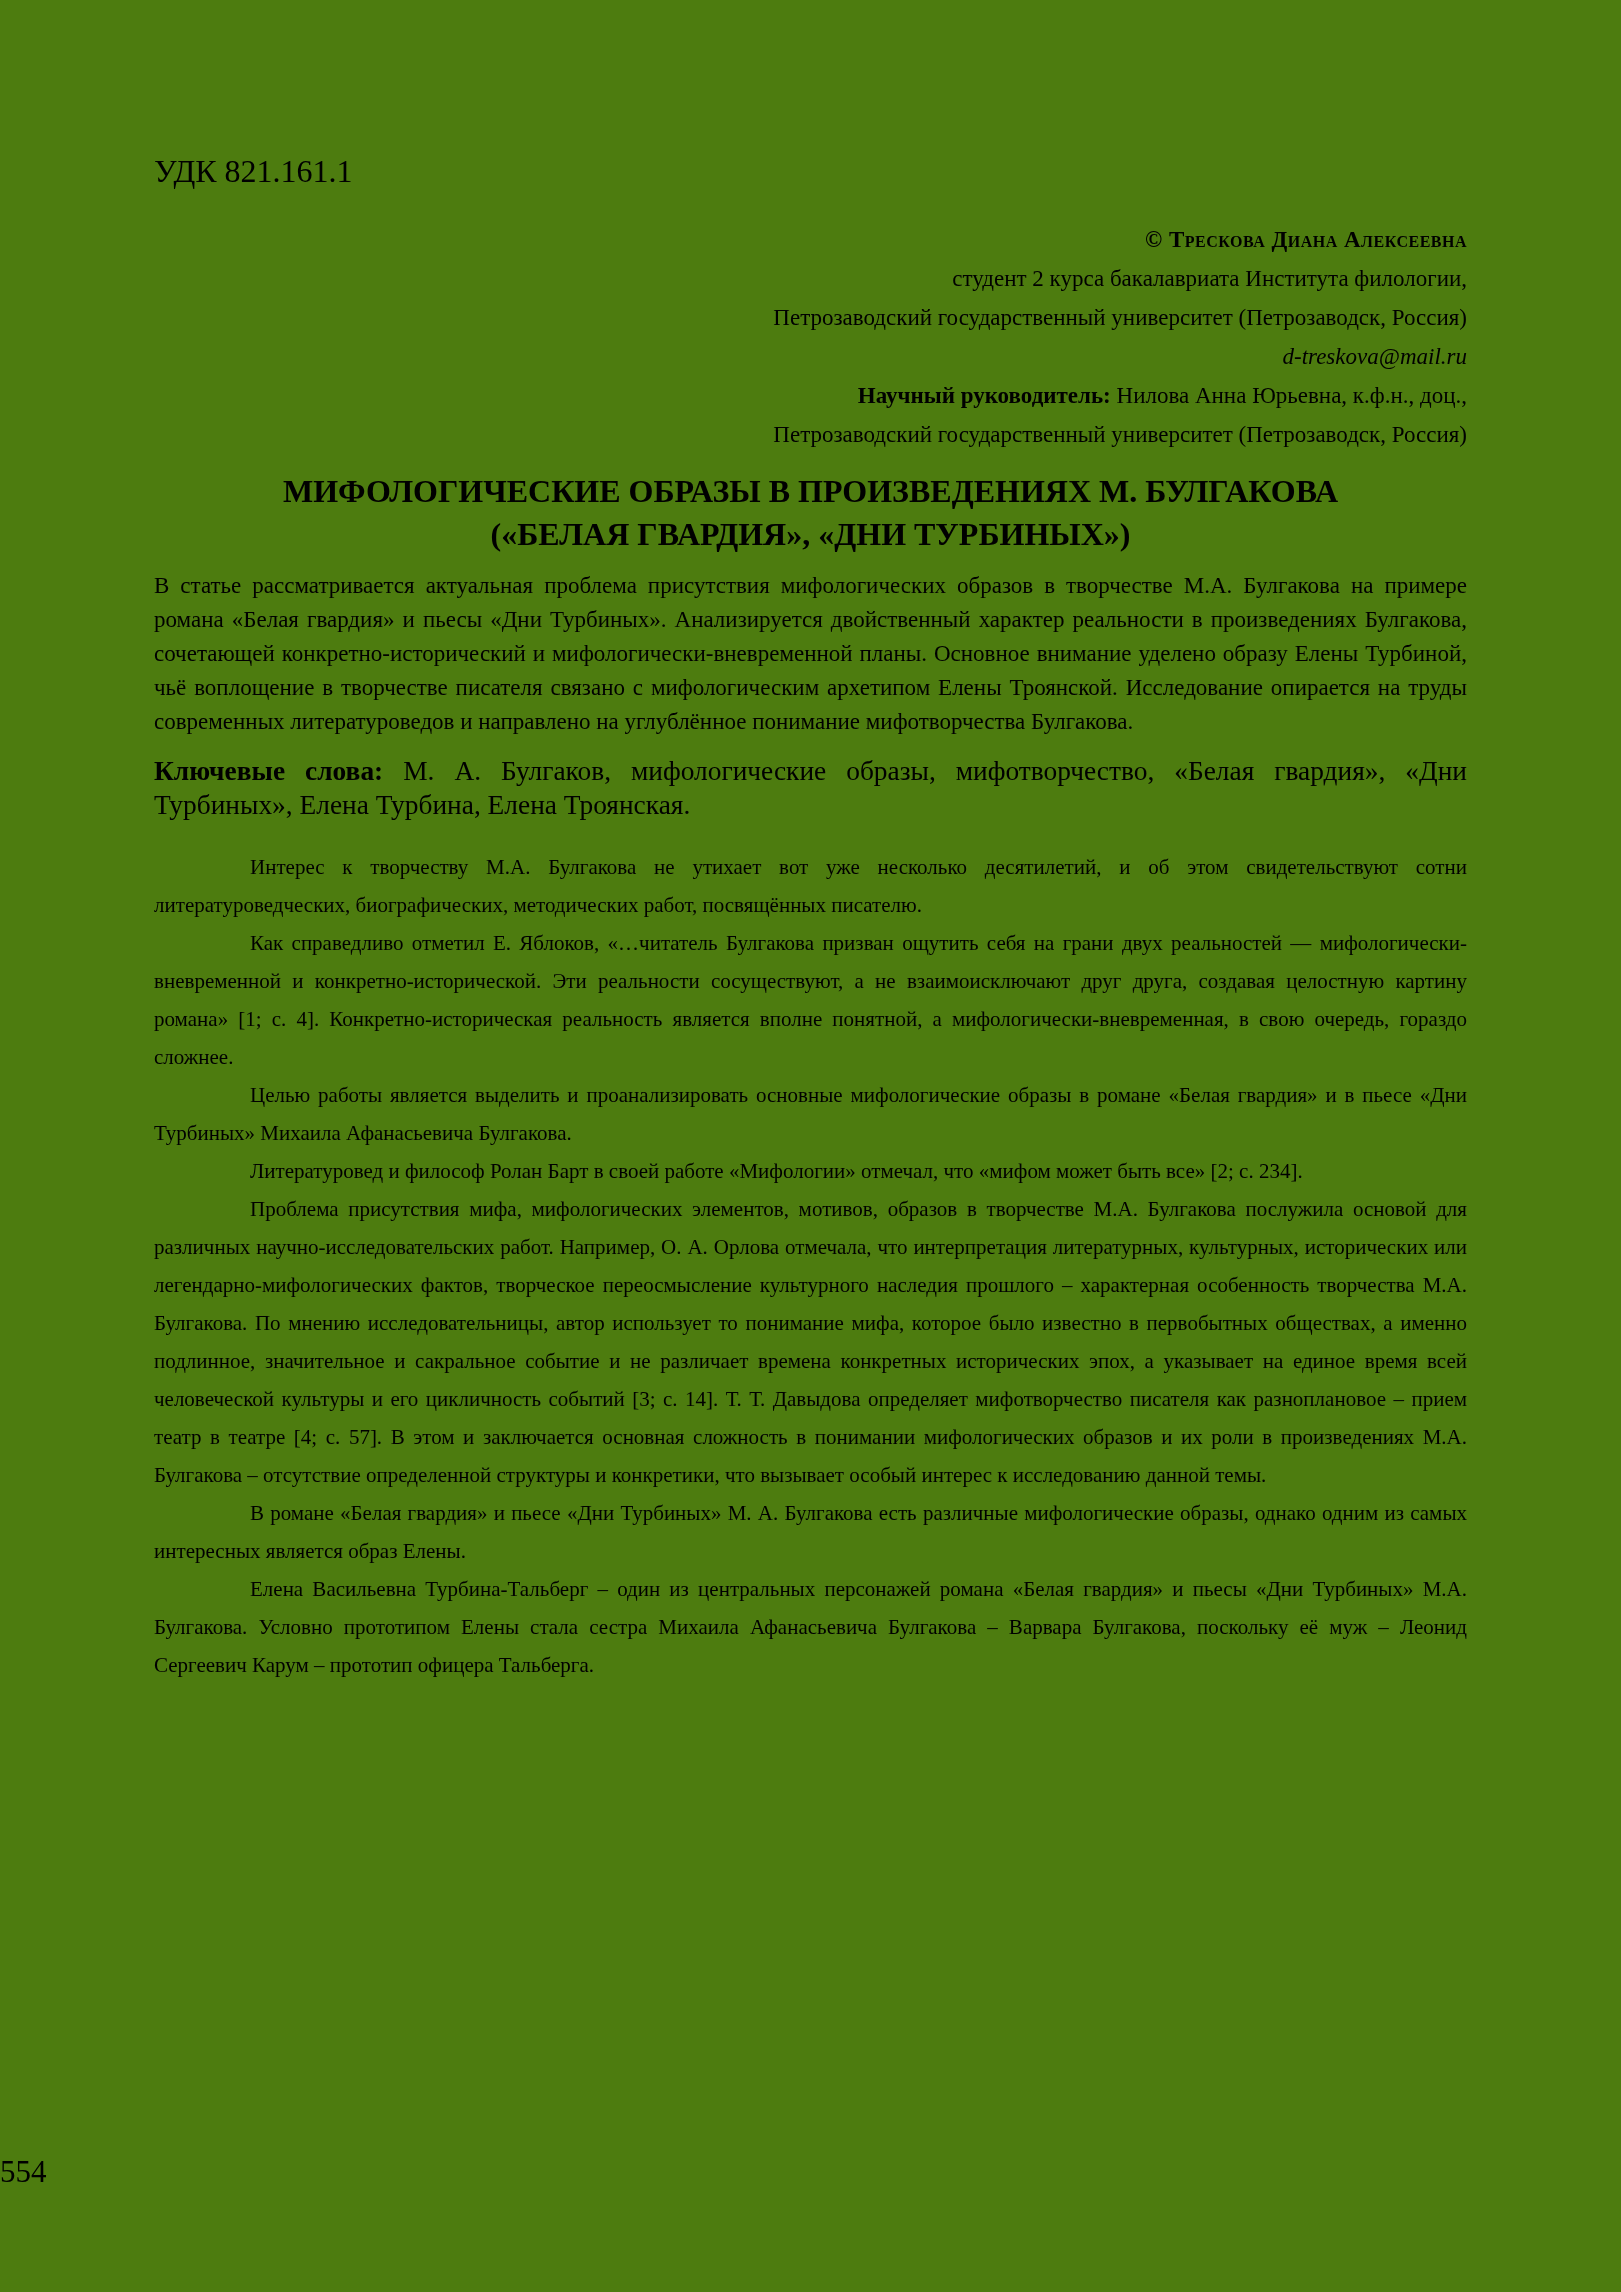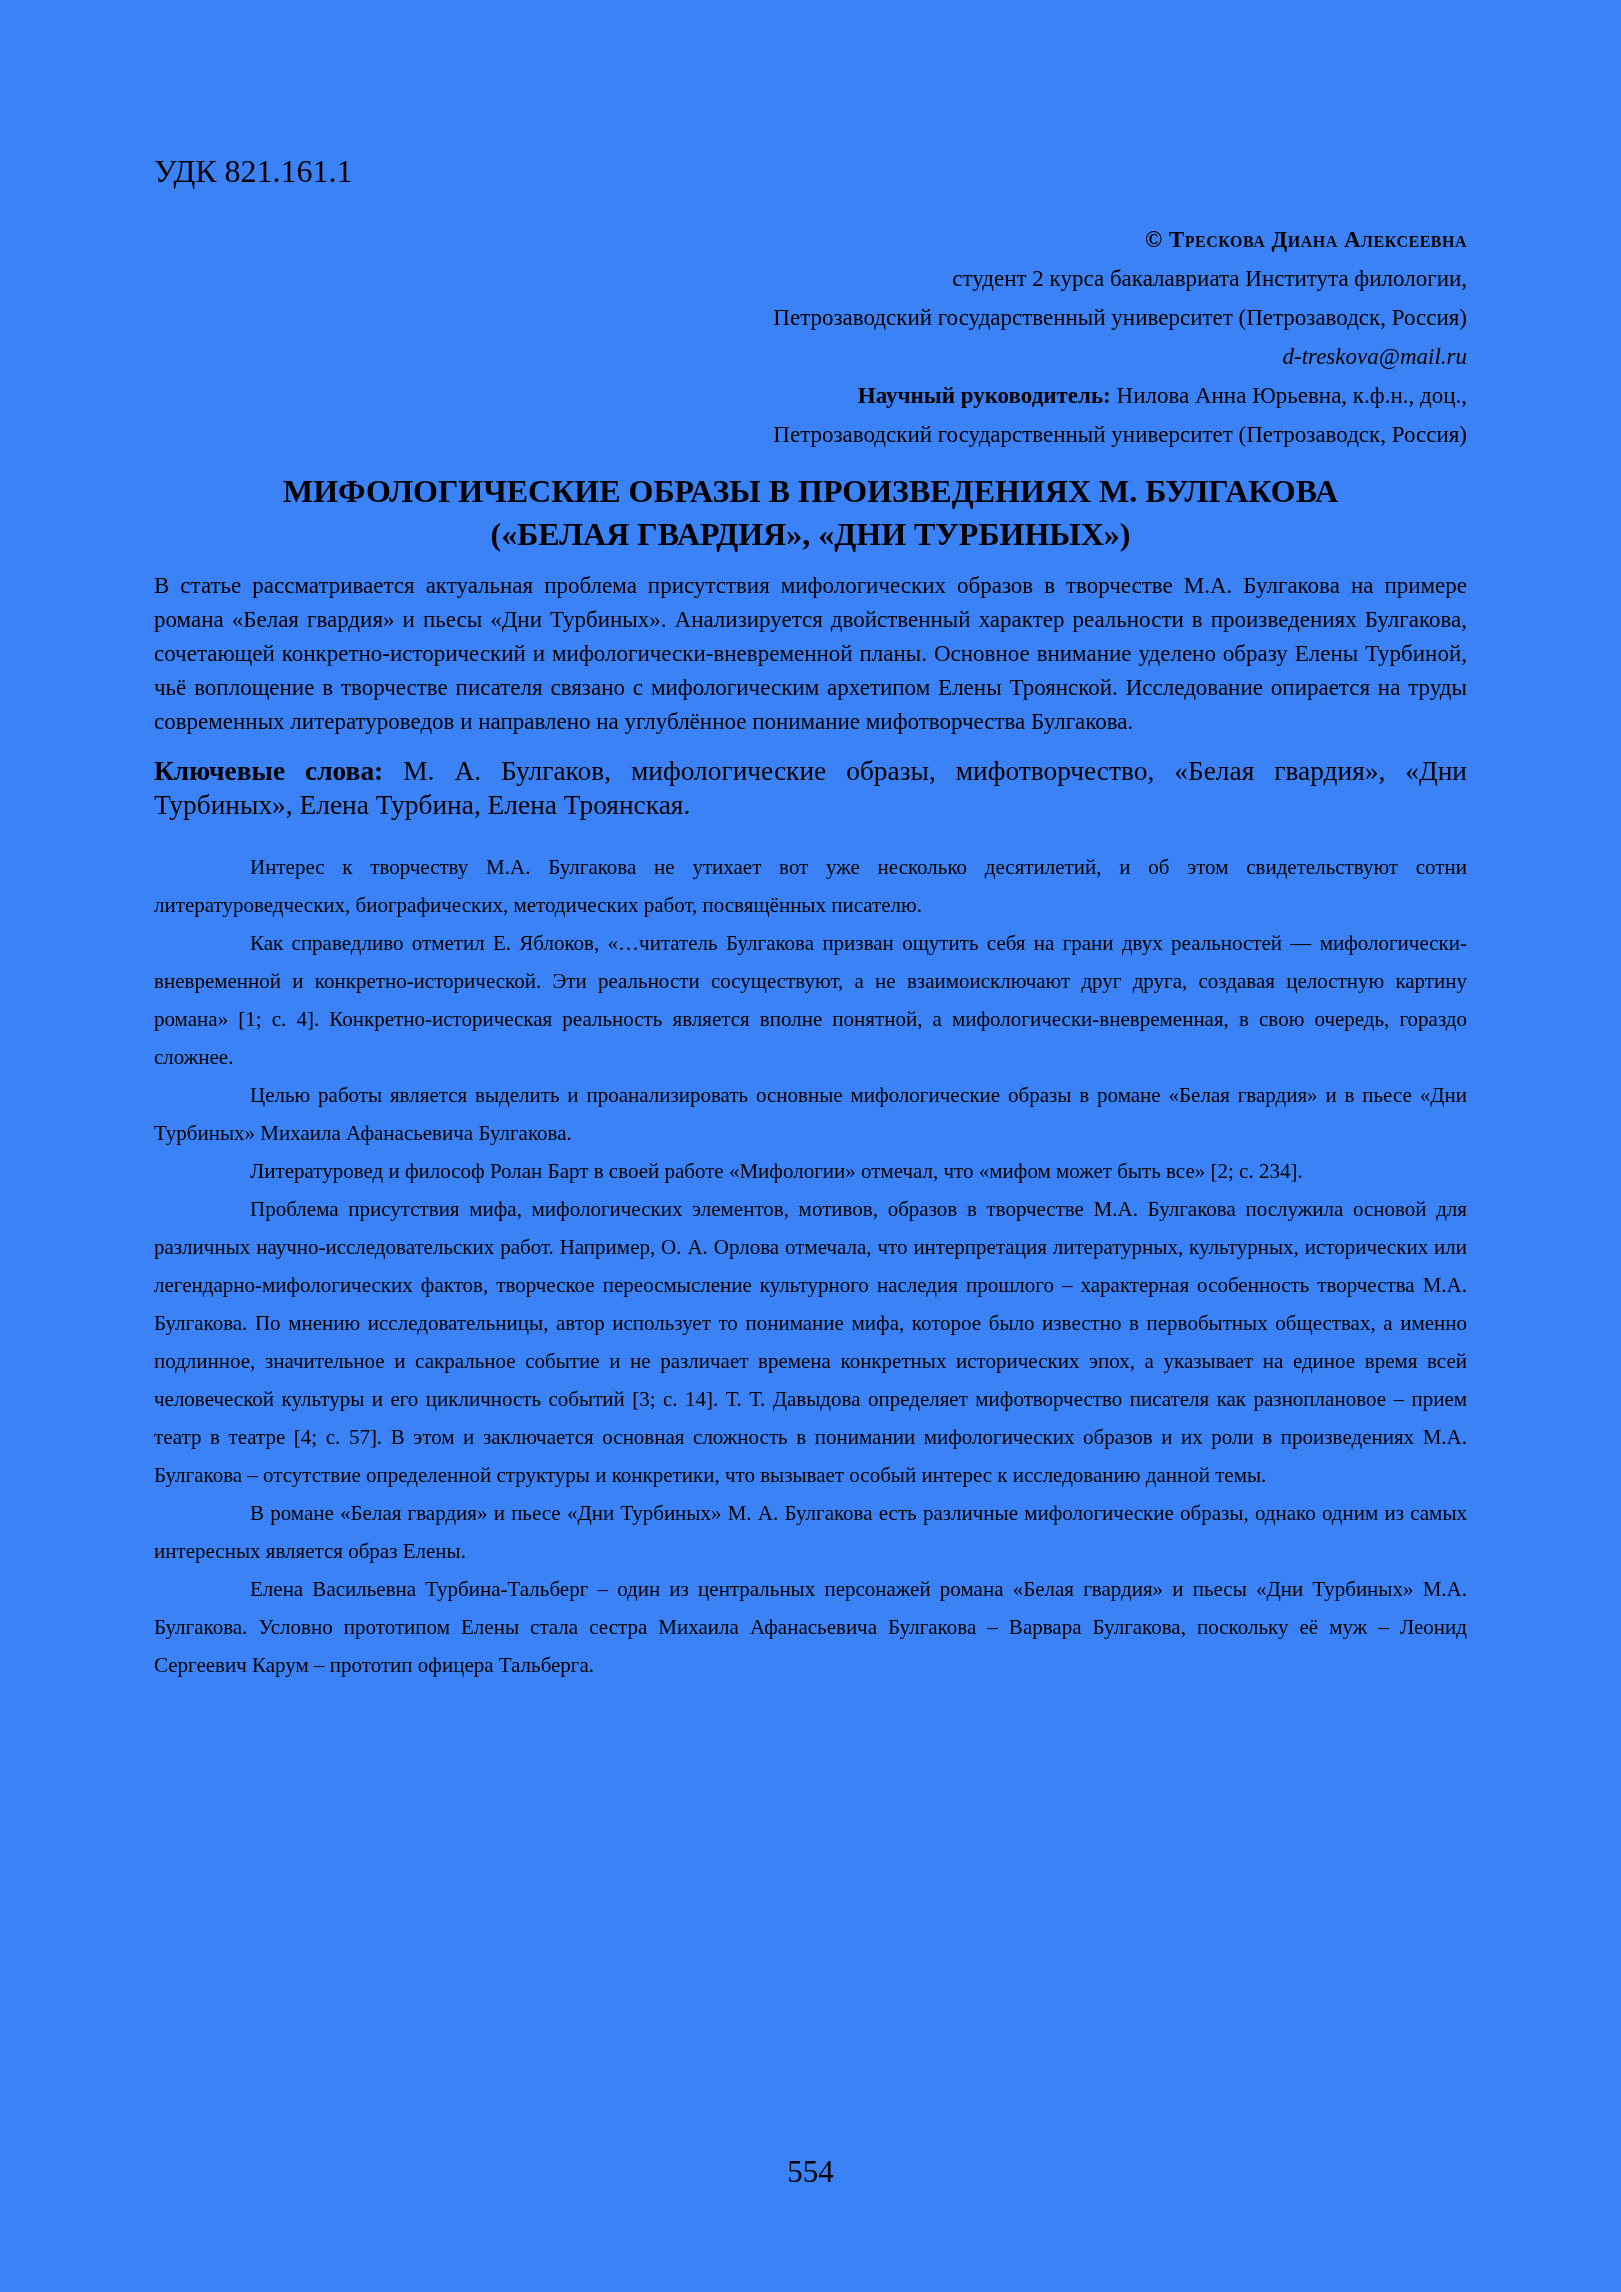--- a/index.html
+++ b/index.html
@@ -1,21 +1,21 @@
 <!DOCTYPE html>
 <html lang="ru"><head>
 <meta charset="utf-8">
 <style>
   * { margin: 0; padding: 0; box-sizing: border-box; }
   html, body { background: #ffffff; }
 
   .page {
     width: 1621px;
     height: 2293px;
-    background: #3b82f6;
+    background: #4d7c0f;
     color: #000000;
     font-family: "Liberation Serif", "DejaVu Serif", serif;
     padding: 152px 154px 0 154px;
     position: relative;
     overflow: hidden;
   }
 
   .udc {
     font-size: 32px;
     line-height: 39px;
@@ -67,21 +67,21 @@
   }
   .body-text p {
     text-indent: 96px;
   }
 
   .page-number {
     position: absolute;
     top: 2152px;
     left: 0;
     width: 100%;
-    text-align: center;
+    text-align: left;
     font-size: 31px;
     line-height: 39px;
   }
 </style>
 </head>
 <body>
 
 <div class="page">
 
   <div class="udc">УДК 821.161.1</div>

